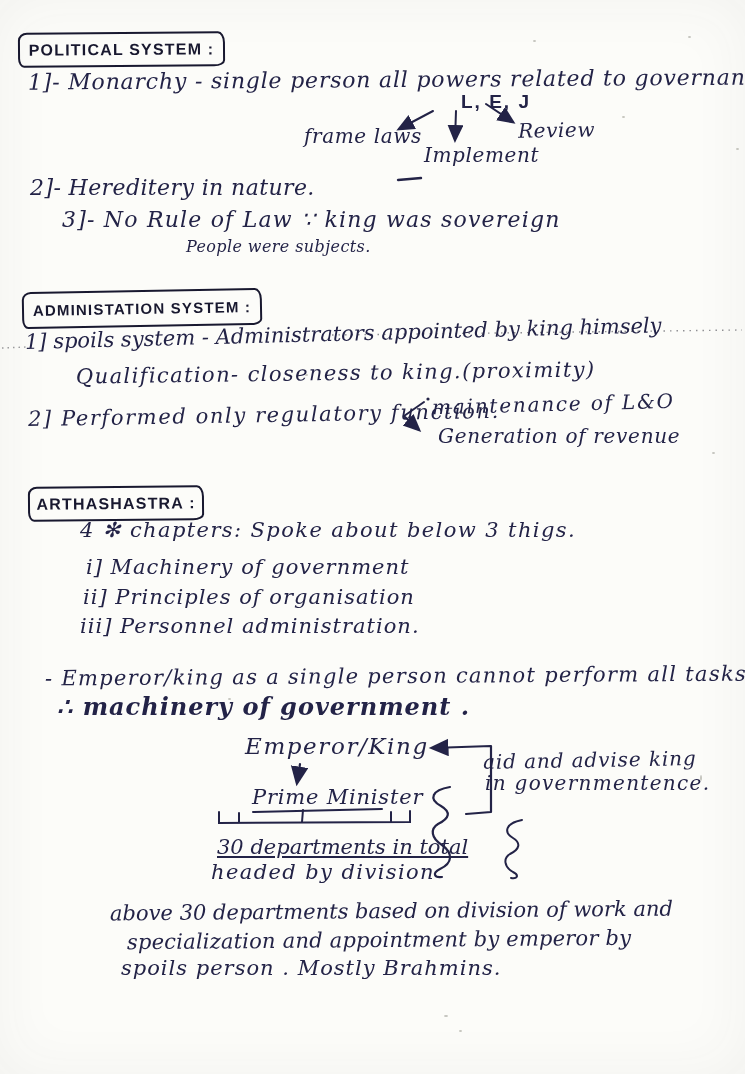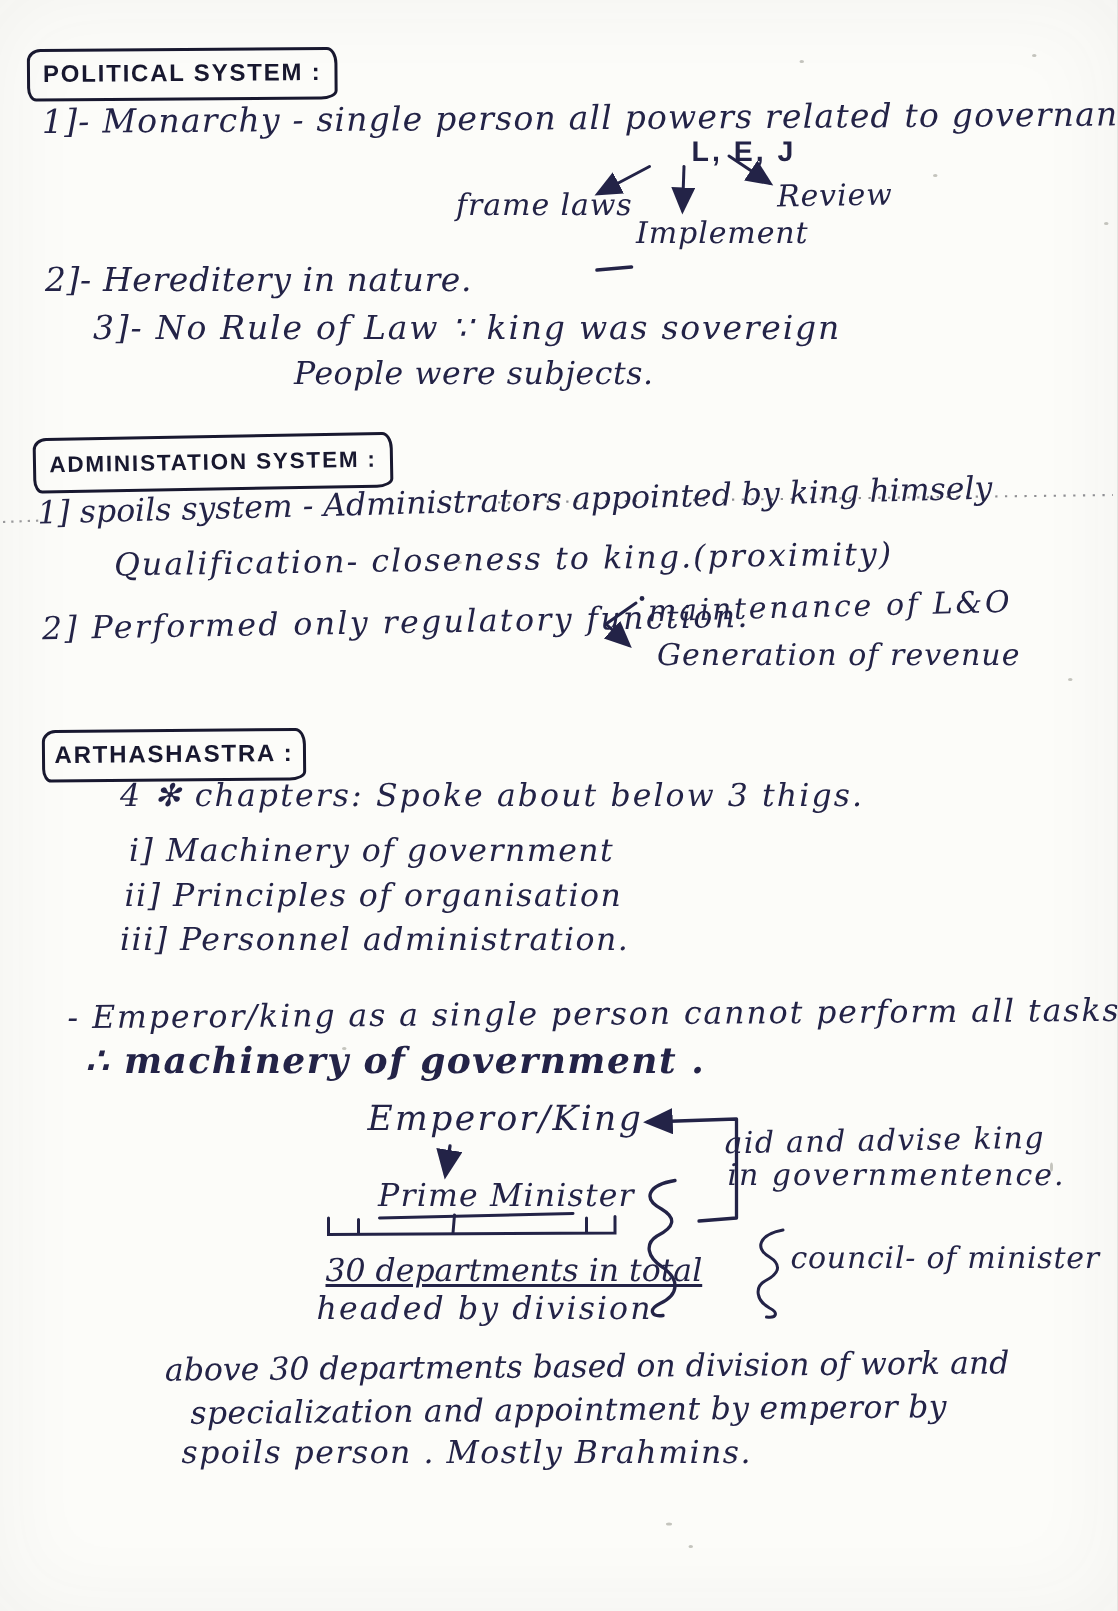--- a/index.html
+++ b/index.html
@@ -87,21 +87,21 @@
   <div class="hw" style="left:28px;top:68px;font-size:22px;letter-spacing:.8px;transform:rotate(-.4deg);">1]- Monarchy - single person all powers related to governance.</div>
 
   <div class="hw print" style="left:416px;top:92px;font-size:19px;font-weight:600;letter-spacing:2px;margin-left:45px;">L, E, J</div>
 
   <div class="hw" style="left:304px;top:125px;font-size:20px;letter-spacing:.6px;">frame laws</div>
   <div class="hw" style="left:424px;top:144px;font-size:20px;letter-spacing:.6px;">Implement</div>
   <div class="hw" style="left:518px;top:119px;font-size:20px;letter-spacing:.6px;transform:rotate(-1deg);">Review</div>
 
   <div class="hw" style="left:30px;top:176px;font-size:22px;letter-spacing:.4px;">2]- Hereditery in nature.</div>
   <div class="hw" style="left:30px;top:208px;font-size:22px;letter-spacing:1.2px;margin-left:32px;">3]- No Rule of Law ∵ king was sovereign</div>
-  <div class="hw" style="left:186px;top:238px;font-size:21px;letter-spacing:.4px;margin-left:10px;">People were subjects.</div>
+  <div class="hw" style="left:186px;top:238px;font-size:16px;letter-spacing:.4px;">People were subjects.</div>
 
   <div class="hbox" style="left:22px;top:290px;width:236px;height:33px;transform:rotate(-1deg);">
     <span class="print" style="font-size:15px;">ADMINISTATION SYSTEM :</span>
   </div>
 
   <div class="hw" style="left:25px;top:331px;font-size:21px;transform:rotate(-1.5deg);transform-origin:left;">1] spoils system - Administrators appointed by king himsely</div>
   <div class="hw" style="left:76px;top:362px;font-size:21px;letter-spacing:1.4px;transform:rotate(-.8deg);">Qualification- closeness to king.(proximity)</div>
   <div class="hw" style="left:28px;top:404px;font-size:21px;letter-spacing:1.6px;transform:rotate(-1deg);">2] Performed only regulatory function.</div>
   <div class="hw" style="left:432px;top:393px;font-size:20px;letter-spacing:1.8px;transform:rotate(-1.5deg);">maintenance of L&amp;O</div>
   <div class="hw" style="left:438px;top:425px;font-size:20px;letter-spacing:.7px;">Generation of revenue</div>
@@ -117,21 +117,20 @@
 
   <div class="hw" style="left:45px;top:665px;font-size:21px;letter-spacing:1.3px;transform:rotate(-.4deg);">- Emperor/king as a single person cannot perform all tasks</div>
   <div class="hw" style="left:57px;top:694px;font-size:24px;letter-spacing:1px;font-weight:bold;">∴ machinery of government .</div>
 
   <div class="hw" style="left:245px;top:734px;font-size:23px;letter-spacing:1.6px;">Emperor/King</div>
   <div class="hw" style="left:252px;top:786px;font-size:21px;letter-spacing:.8px;">Prime Minister</div>
   <div class="hw" style="left:217px;top:836px;font-size:21px;text-decoration:underline;">30 departments in total</div>
   <div class="hw" style="left:211px;top:861px;font-size:21px;letter-spacing:1.4px;">headed by division</div>
   <div class="hw" style="left:483px;top:749px;font-size:20px;letter-spacing:.9px;transform:rotate(-1deg);">aid and advise king</div>
   <div class="hw" style="left:485px;top:772px;font-size:20px;letter-spacing:1.3px;">in governmentence.</div>
-  <div class="hw" style="left:527px;top:827px;font-size:20px;letter-spacing:.5px;">council- of minister</div>
 
   <div class="hw" style="left:110px;top:900px;font-size:21px;transform:rotate(-.5deg);">above 30 departments based on division of work and</div>
   <div class="hw" style="left:127px;top:929px;font-size:21px;letter-spacing:.2px;transform:rotate(-.5deg);">specialization and appointment by emperor by</div>
   <div class="hw" style="left:121px;top:957px;font-size:21px;letter-spacing:1px;">spoils person . Mostly Brahmins.</div>
 
   <div class="speck" style="left:533px;top:40px;"></div>
   <div class="speck" style="left:688px;top:36px;"></div>
   <div class="speck" style="left:622px;top:116px;"></div>
   <div class="speck" style="left:736px;top:148px;"></div>
   <div class="speck" style="left:712px;top:452px;"></div>

